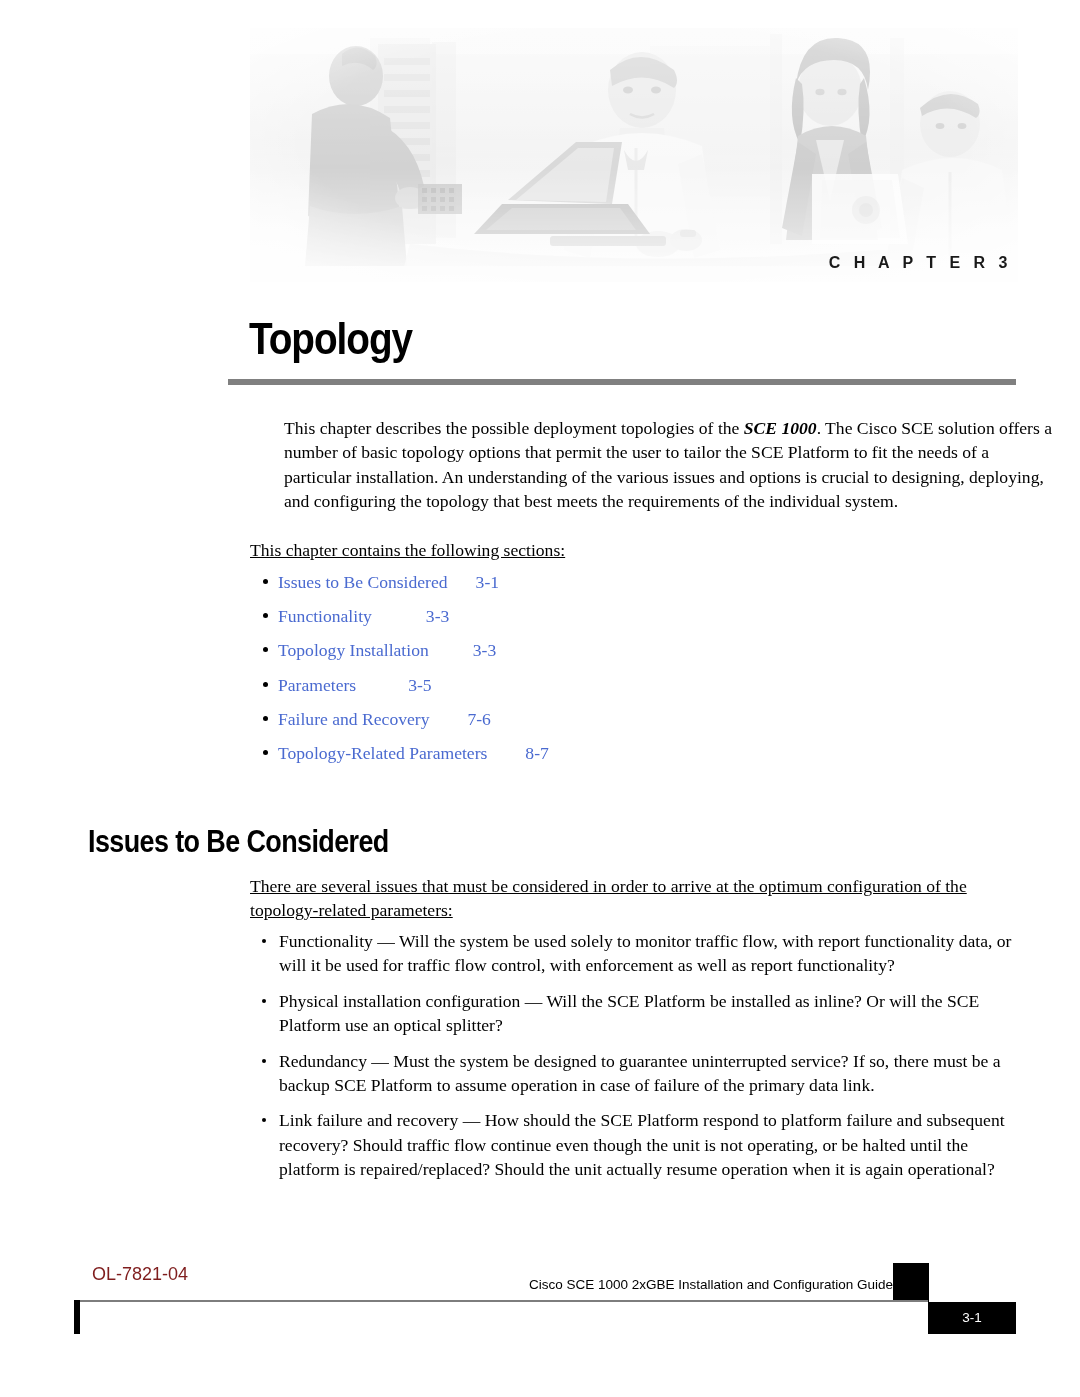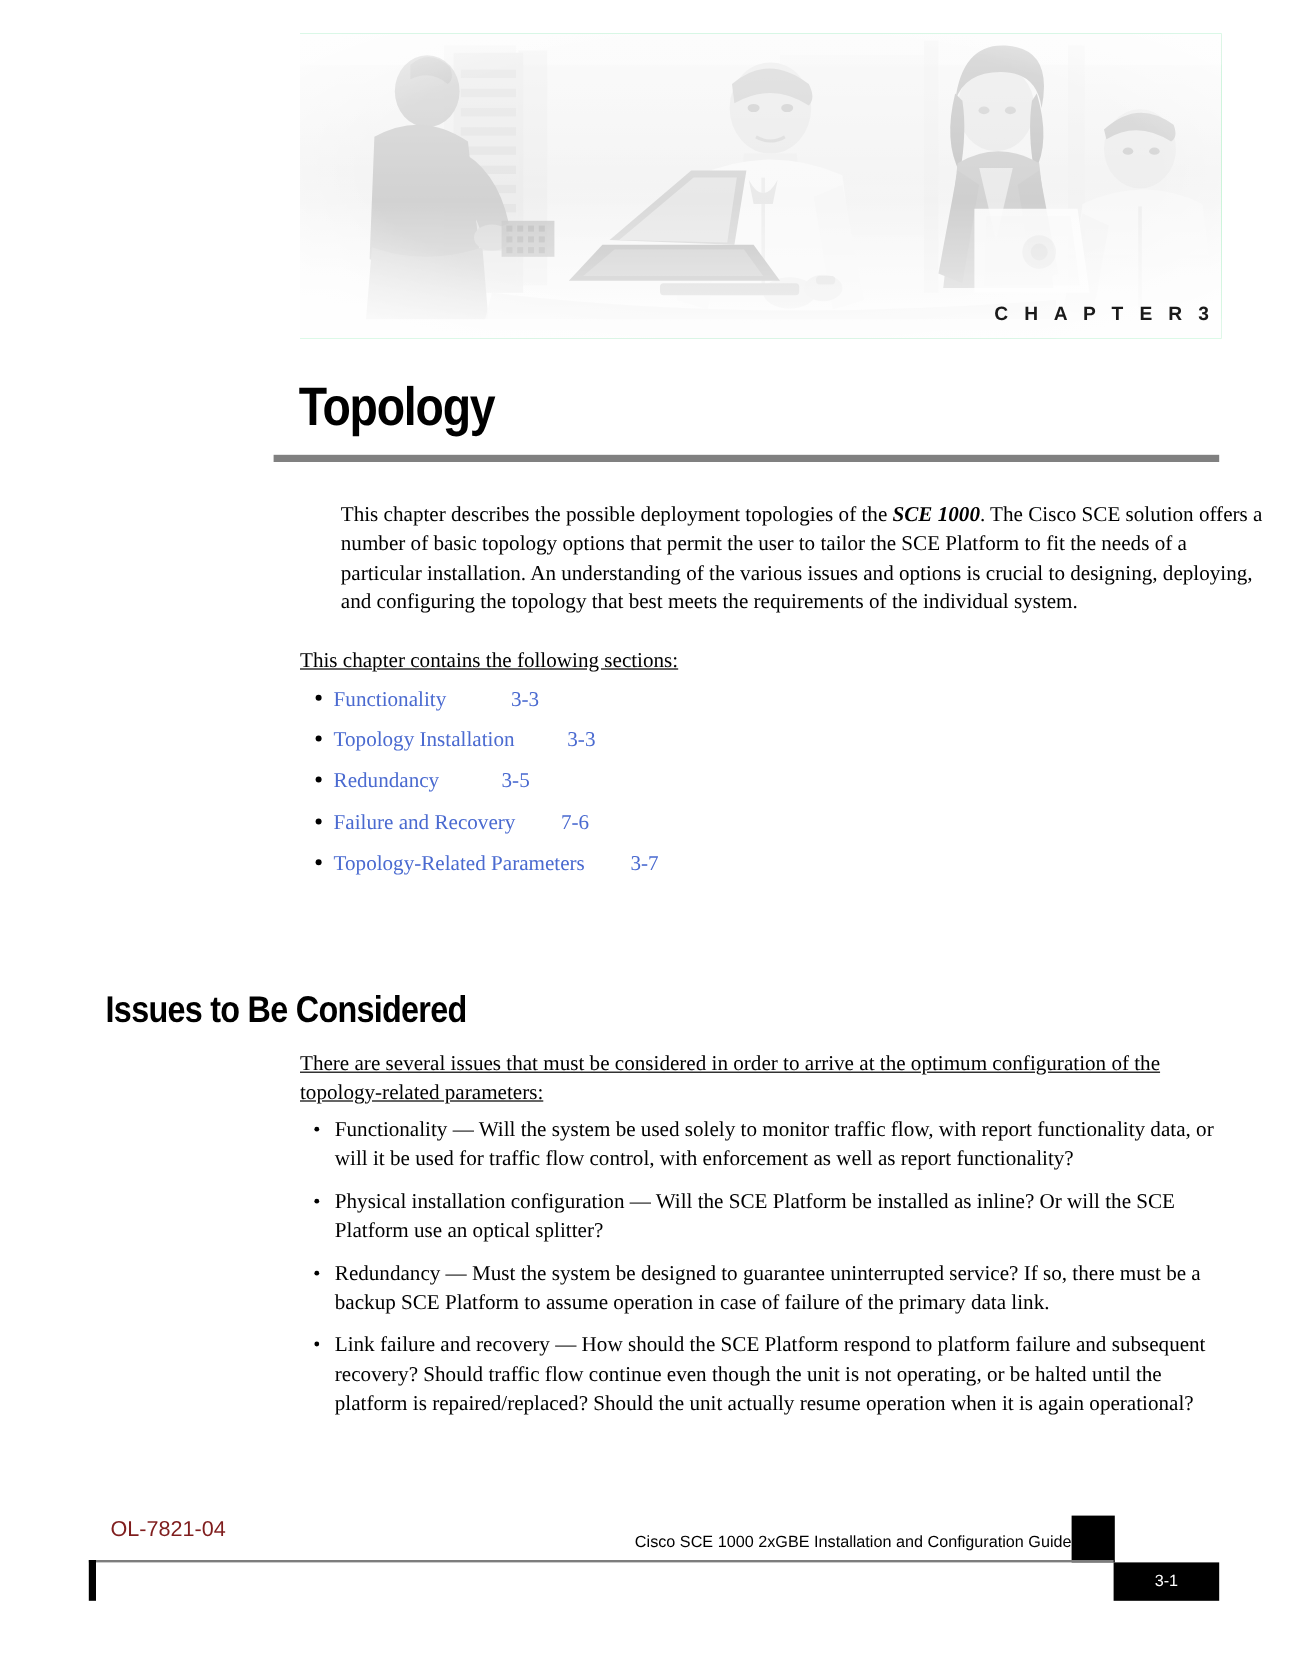--- a/index.html
+++ b/index.html
@@ -342,25 +342,26 @@
   <div id="chapter-label">C H A P T E R   3</div>
 </div>
 
 <div id="chapter-title">Topology</div>
 <div id="title-rule"></div>
 
 <div id="intro-para" class="body-para">This chapter describes the possible deployment topologies of the <span style="font-style: italic; font-weight: bold;">SCE 1000</span>. The Cisco SCE solution offers a number of basic topology options that permit the user to tailor the SCE Platform to fit the needs of a particular installation. An understanding of the various issues and options is crucial to designing, deploying, and configuring the topology that best meets the requirements of the individual system.</div>
 <div id="sections-lead" class="body-para">This chapter contains the following sections:</div>
 
 <div id="toc">
+    <div class="toc-item"><span class="toc-bullet"></span><span class="toc-label">Issues to Be Considered</span><span style="display: inline-block; width: 28px;"></span><span class="toc-page">3-1</span></div>
     <div class="toc-item"><span class="toc-bullet"></span><span class="toc-label">Functionality</span><span style="display: inline-block; width: 54px;"></span><span class="toc-page">3-3</span></div>
     <div class="toc-item"><span class="toc-bullet"></span><span class="toc-label">Topology Installation</span><span style="display: inline-block; width: 44px;"></span><span class="toc-page">3-3</span></div>
-    <div class="toc-item"><span class="toc-bullet"></span><span class="toc-label">Redundancy</span><span style="display: inline-block; width: 52px;"></span><span class="toc-page">3-5</span></div>
+    <div class="toc-item"><span class="toc-bullet"></span><span class="toc-label">Parameters</span><span style="display: inline-block; width: 52px;"></span><span class="toc-page">3-5</span></div>
     <div class="toc-item"><span class="toc-bullet"></span><span class="toc-label">Failure and Recovery</span><span style="display: inline-block; width: 38px;"></span><span class="toc-page">7-6</span></div>
-    <div class="toc-item"><span class="toc-bullet"></span><span class="toc-label">Topology-Related Parameters</span><span style="display: inline-block; width: 38px;"></span><span class="toc-page">3-7</span></div>
+    <div class="toc-item"><span class="toc-bullet"></span><span class="toc-label">Topology-Related Parameters</span><span style="display: inline-block; width: 38px;"></span><span class="toc-page">8-7</span></div>
   </div>
 
 <div id="section-heading">Issues to Be Considered</div>
 <div id="section-intro" class="body-para">There are several issues that must be considered in order to arrive at the optimum configuration of the topology-related parameters:</div>
 
 <div id="issues-list">
     <div class="issue-item"><span class="issue-bullet"></span><span>Functionality — Will the system be used solely to monitor traffic flow, with report functionality data, or will it be used for traffic flow control, with enforcement as well as report functionality?</span></div>
     <div class="issue-item"><span class="issue-bullet"></span><span>Physical installation configuration — Will the SCE Platform be installed as inline? Or will the SCE Platform use an optical splitter?</span></div>
     <div class="issue-item"><span class="issue-bullet"></span><span>Redundancy — Must the system be designed to guarantee uninterrupted service? If so, there must be a backup SCE Platform to assume operation in case of failure of the primary data link.</span></div>
     <div class="issue-item"><span class="issue-bullet"></span><span>Link failure and recovery — How should the SCE Platform respond to platform failure and subsequent recovery? Should traffic flow continue even though the unit is not operating, or be halted until the platform is repaired/replaced? Should the unit actually resume operation when it is again operational?</span></div>

